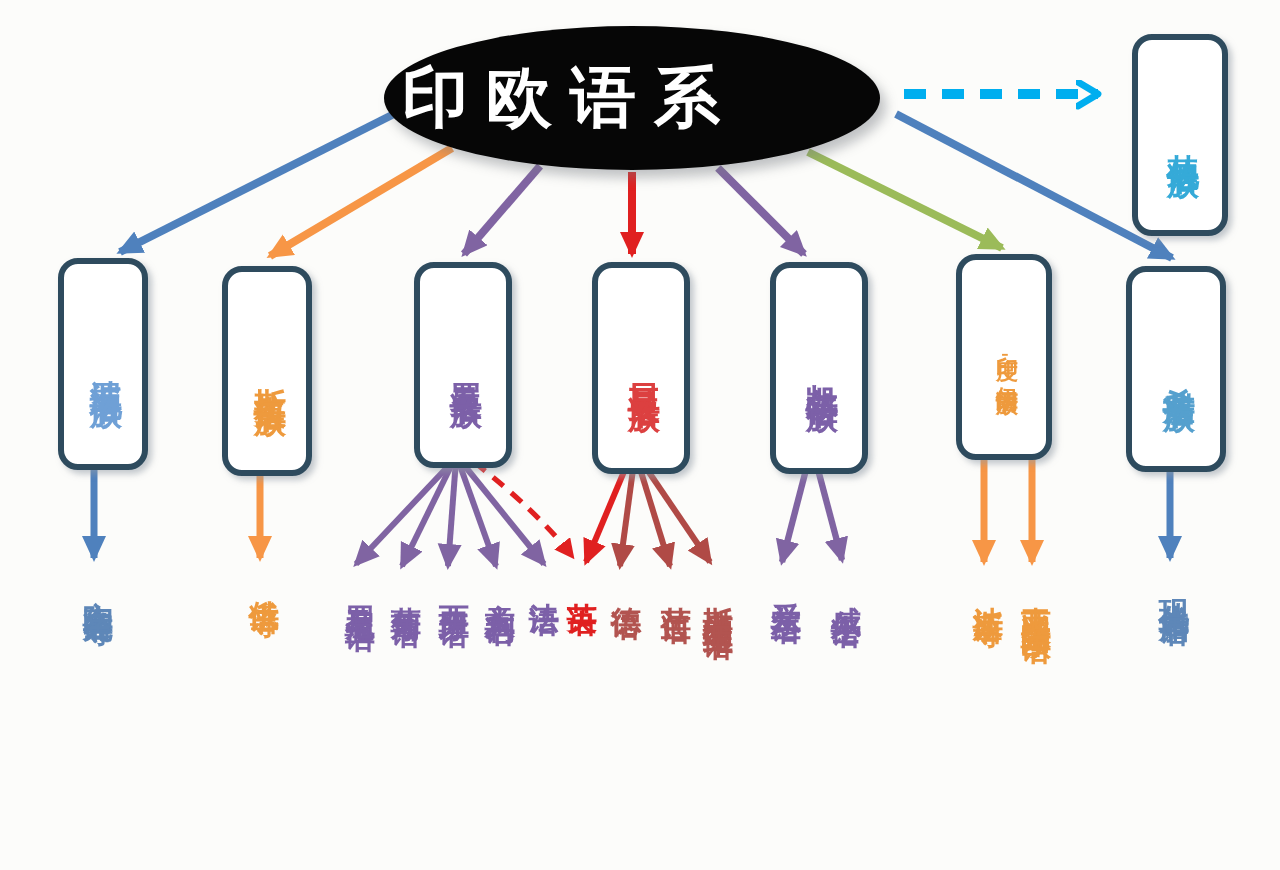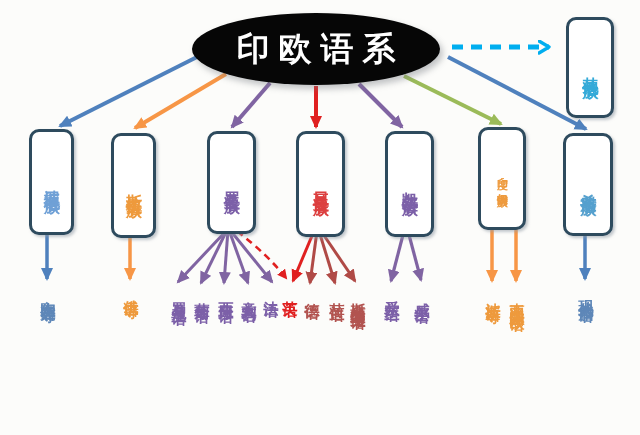--- a/index.html
+++ b/index.html
@@ -5,21 +5,21 @@
   html,body{margin:0;padding:0;background:#ffffff;}
   #stage{
     position:relative;width:640px;height:435px;overflow:hidden;
     background:#fcfcfa;
     font-family:"Liberation Serif","DejaVu Serif",serif;
   }
   
   .root-ellipse{
     position:absolute;left:192px;top:13px;width:248px;height:72px;
     background:#060606;border-radius:50%;
-    display:flex;align-items:center;justify-content:center;
+    display:flex;align-items:center;justify-content:flex-start;
     box-shadow:3px 4px 6px rgba(120,125,130,.45);
     z-index:3;
   }
   .root-ellipse .t{
     color:#ffffff;font-size:33px;font-weight:bold;letter-spacing:9px;
     padding-left:9px;white-space:nowrap;
   }
   
   .fam{
     position:absolute;background:#ffffff;

